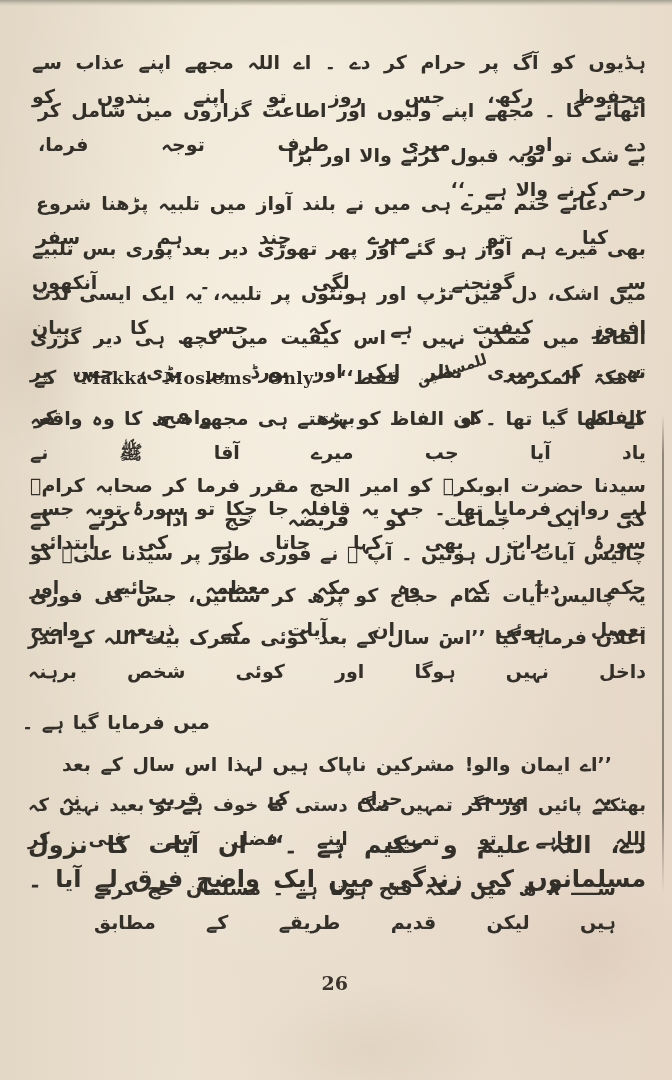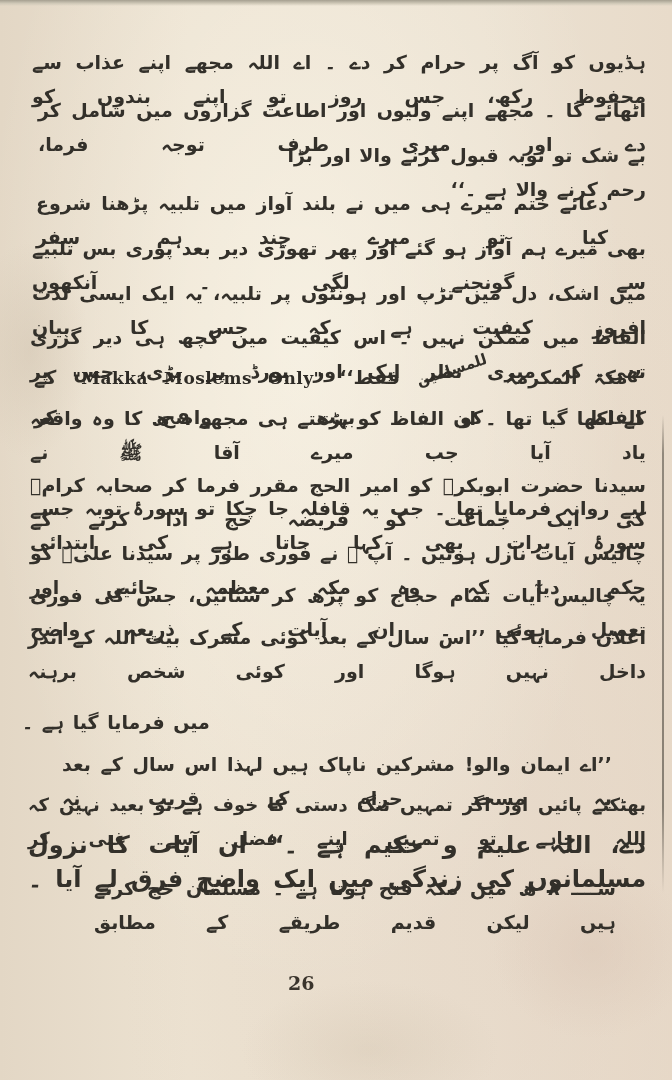--- a/index.html
+++ b/index.html
@@ -67,21 +67,21 @@
   }
   .english-inline{
     direction:ltr;unicode-bidi:embed;
     font-family:"DejaVu Serif","Liberation Serif",serif;
     font-size:17px;font-weight:700;
     letter-spacing:.5px;
     color:#2e2b26;
   }
   .page-number{
     position:absolute;top:972px;left:288px;width:60px;
-    text-align:left;
+    text-align:right;
     font-family:"DejaVu Serif","Liberation Serif",serif;
     font-size:19px;font-weight:700;color:#3a342c;
   }
 </style>
 </head>
 <body>
 
 <div class="page">
   <div class="top-edge"></div>
   <div class="stain s1"></div>

